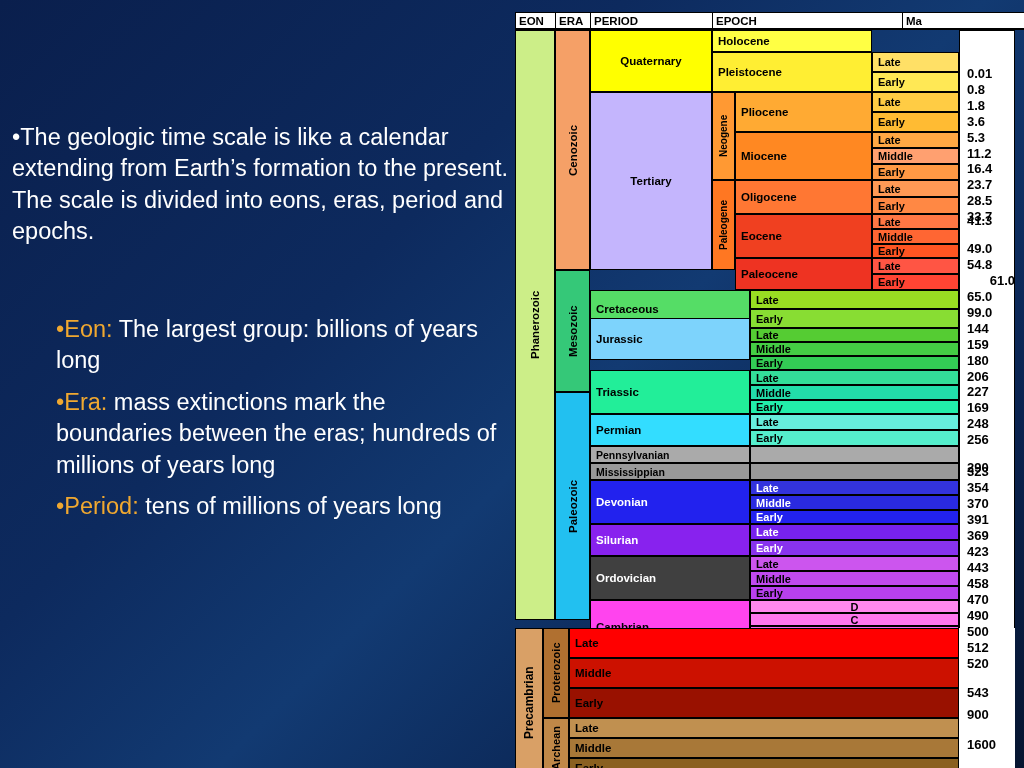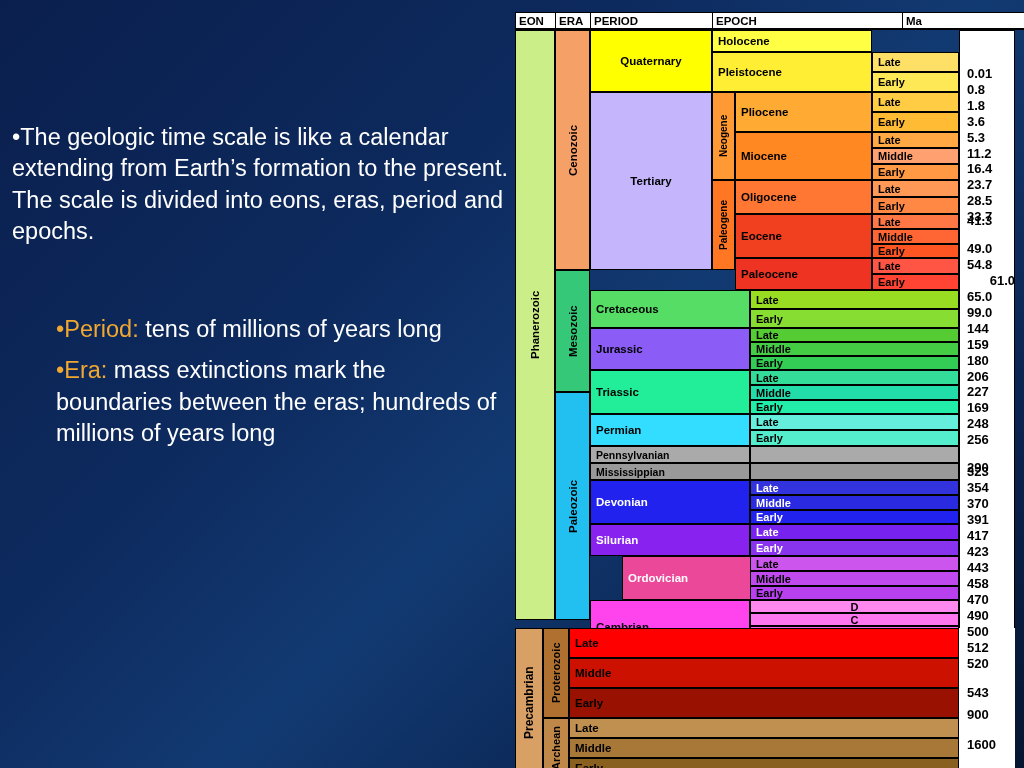--- a/index.html
+++ b/index.html
@@ -71,22 +71,23 @@
     position:absolute;left:444px;width:56px;background:#fff;border:1px solid #000;box-sizing:border-box;
   }
   .epoch-s{font-size:11px;}
 </style>
 </head>
 <body>
 
 <div class="left">
   <div class="body-text">•The geologic time scale is like a calendar extending from Earth’s formation to the present. The scale is divided into eons, eras, period and epochs.</div>
   <div class="sublist">
+    <span class="item"><span class="bullet">•</span><span class="kw">Eon:</span><span> The largest group: billions of years long</span></span>
+    <span class="item"><span class="bullet">•</span><span class="kw">Era:</span><span> mass extinctions mark the boundaries between the eras; hundreds of millions of years long</span></span>
     <span class="item"><span class="bullet">•</span><span class="kw">Period:</span><span> tens of millions of years long</span></span>
-    <span class="item"><span class="bullet">•</span><span class="kw">Era:</span><span> mass extinctions mark the boundaries between the eras; hundreds of millions of years long</span></span>
   </div>
 </div>
 
 <div class="chart">
 
   <div class="hdr">
     <div class="h-eon">EON</div>
     <div class="h-era">ERA</div>
     <div class="h-period">PERIOD</div>
     <div class="h-epoch">EPOCH</div>
@@ -134,21 +135,21 @@
     <div class="cell l epoch-s" style="left:357px;top:214px;width:87px;height:14px;background:#ff5522;">Early</div>
 
     <div class="cell l" style="left:220px;top:228px;width:137px;height:32px;background:#ee3322;">Paleocene</div>
     <div class="cell l epoch-s" style="left:357px;top:228px;width:87px;height:16px;background:#ff5544;">Late</div>
     <div class="cell l epoch-s" style="left:357px;top:244px;width:87px;height:16px;background:#ff4433;">Early</div>
 
     <div class="cell l" style="left:75px;top:260px;width:160px;height:38px;background:#55dd66;">Cretaceous</div>
     <div class="cell l epoch-s" style="left:235px;top:260px;width:209px;height:19px;background:#99dd22;">Late</div>
     <div class="cell l epoch-s" style="left:235px;top:279px;width:209px;height:19px;background:#88dd33;">Early</div>
 
-    <div class="cell l" style="left:75px;top:298px;width:160px;height:42px;background:#8b5cf6;">Jurassic</div>
+    <div class="cell l" style="left:75px;top:288px;width:160px;height:42px;background:#7dd3fc;">Jurassic</div>
     <div class="cell l epoch-s" style="left:235px;top:298px;width:209px;height:14px;background:#55cc33;">Late</div>
     <div class="cell l epoch-s" style="left:235px;top:312px;width:209px;height:14px;background:#44cc44;">Middle</div>
     <div class="cell l epoch-s" style="left:235px;top:326px;width:209px;height:14px;background:#33cc55;">Early</div>
 
     <div class="cell l" style="left:75px;top:340px;width:160px;height:44px;background:#22ee99;">Triassic</div>
     <div class="cell l epoch-s" style="left:235px;top:340px;width:209px;height:15px;background:#33dd99;">Late</div>
     <div class="cell l epoch-s" style="left:235px;top:355px;width:209px;height:15px;background:#22ddaa;">Middle</div>
     <div class="cell l epoch-s" style="left:235px;top:370px;width:209px;height:14px;background:#22eeaa;">Early</div>
 
     <div class="cell l" style="left:75px;top:384px;width:160px;height:32px;background:#33ddff;">Permian</div>
@@ -163,21 +164,21 @@
 
     <div class="cell l" style="left:75px;top:450px;width:160px;height:44px;background:#2222ee;color:#fff;">Devonian</div>
     <div class="cell l epoch-s" style="left:235px;top:450px;width:209px;height:15px;background:#3333dd;color:#fff;">Late</div>
     <div class="cell l epoch-s" style="left:235px;top:465px;width:209px;height:15px;background:#2a2ae0;color:#fff;">Middle</div>
     <div class="cell l epoch-s" style="left:235px;top:480px;width:209px;height:14px;background:#2222ee;color:#fff;">Early</div>
 
     <div class="cell l" style="left:75px;top:494px;width:160px;height:32px;background:#8822ee;color:#fff;">Silurian</div>
     <div class="cell l epoch-s" style="left:235px;top:494px;width:209px;height:16px;background:#7722ee;color:#fff;">Late</div>
     <div class="cell l epoch-s" style="left:235px;top:510px;width:209px;height:16px;background:#8833ee;color:#fff;">Early</div>
 
-    <div class="cell l" style="left:75px;top:526px;width:160px;height:44px;background:#ec4899;color:#fff;margin-left:32px;">Ordovician</div>
+    <div class="cell l" style="left:75px;top:526px;width:160px;height:44px;background:#404040;color:#fff;">Ordovician</div>
     <div class="cell l epoch-s" style="left:235px;top:526px;width:209px;height:15px;background:#cc55ee;">Late</div>
     <div class="cell l epoch-s" style="left:235px;top:541px;width:209px;height:15px;background:#c04aee;">Middle</div>
     <div class="cell l epoch-s" style="left:235px;top:556px;width:209px;height:14px;background:#b840ee;">Early</div>
 
     <div class="cell l" style="left:75px;top:570px;width:160px;height:54px;background:#ff44ee;">Cambrian</div>
     <div class="cell c epoch-s" style="left:235px;top:570px;width:209px;height:13px;background:#ff88ee;">D</div>
     <div class="cell c epoch-s" style="left:235px;top:583px;width:209px;height:13px;background:#ff77ee;">C</div>
     <div class="cell c epoch-s" style="left:235px;top:596px;width:209px;height:14px;background:#ff66ee;">B</div>
     <div class="cell c epoch-s" style="left:235px;top:610px;width:209px;height:14px;background:#ff55ee;">A</div>
 
@@ -213,21 +214,21 @@
     <div class="ma" style="top:339px;">206</div>
     <div class="ma" style="top:354px;">227</div>
     <div class="ma" style="top:370px;">169</div>
     <div class="ma" style="top:386px;">248</div>
     <div class="ma" style="top:402px;">256</div>
     <div class="ma" style="top:430px;">290</div>
     <div class="ma" style="top:434px;">323</div>
     <div class="ma" style="top:450px;">354</div>
     <div class="ma" style="top:466px;">370</div>
     <div class="ma" style="top:482px;">391</div>
-    <div class="ma" style="top:498px;">417</div>
+    <div class="ma" style="top:498px;">369</div>
     <div class="ma" style="top:514px;">423</div>
     <div class="ma" style="top:530px;">443</div>
     <div class="ma" style="top:546px;">458</div>
     <div class="ma" style="top:562px;">470</div>
     <div class="ma" style="top:578px;">490</div>
     <div class="ma" style="top:594px;">500</div>
     <div class="ma" style="top:610px;">512</div>
     <div class="ma" style="top:626px;">520</div>
     <div class="ma" style="top:642px;margin-top:13px;">543</div>
     <div class="ma" style="top:677px;">900</div>

